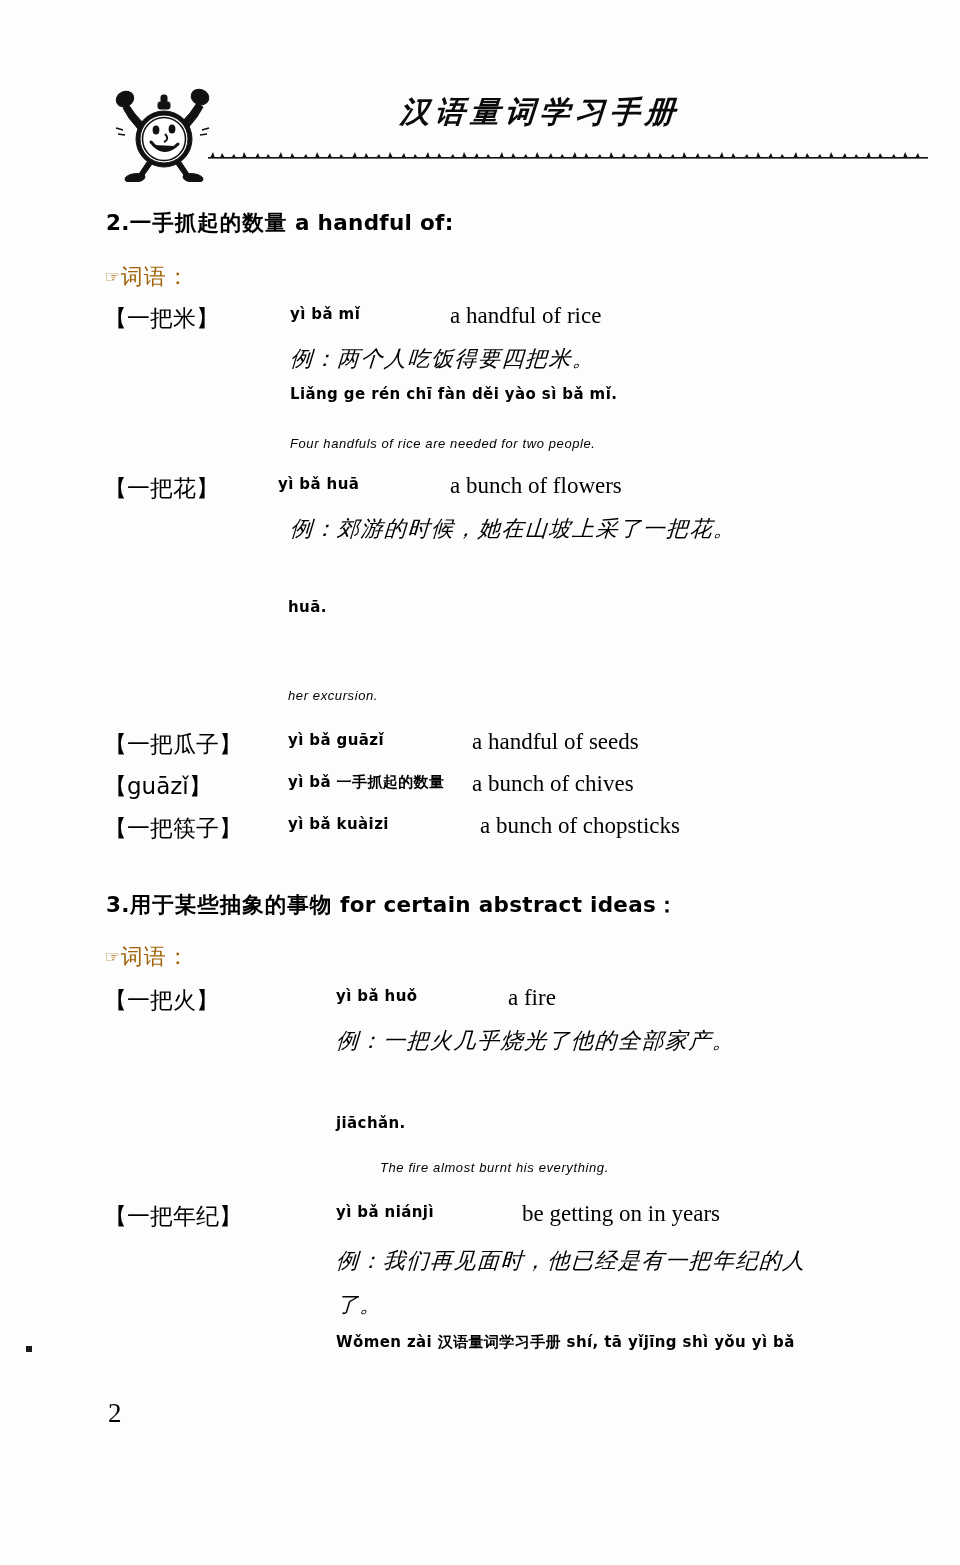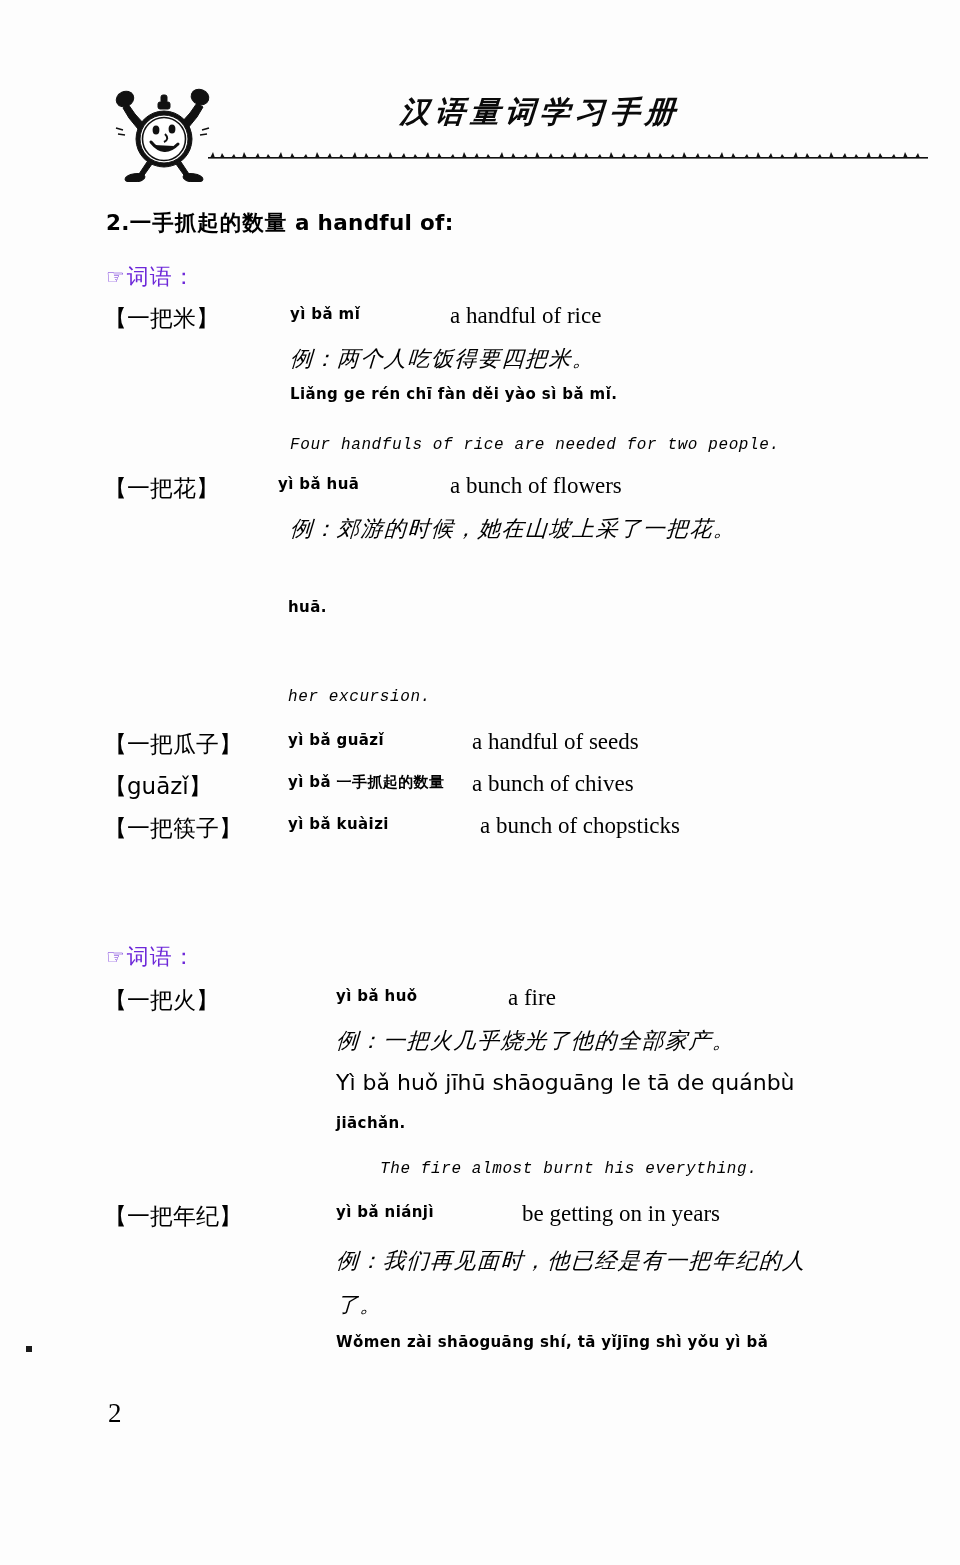--- a/index.html
+++ b/index.html
@@ -64,22 +64,22 @@
     white-space: nowrap;
     color: #000;
   }
   .sec-heading .cn { letter-spacing: 1px; }
 
   
   .ciyu {
     position: absolute;
     font-size: 22px;
     white-space: nowrap;
-    color: #6d28d9;
-    font-family: Liberation Sans, sans-serif;
+    color: #a16207;
+    font-family: Liberation Mono, monospace;
     letter-spacing: 1px;
   }
   .ciyu .hand {
     font-size: 21px;
     letter-spacing: 0;
     margin-right: 2px;
   }
   .headword {
     position: absolute;
     font-family: "DejaVu Sans", sans-serif;
@@ -116,23 +116,23 @@
     font-family: "DejaVu Serif", serif;
     font-size: 22px;
     font-style: italic;
     letter-spacing: 1.5px;
     color: #000;
     white-space: nowrap;
     transform: skewX(-3deg);
   }
   .en-trans {
     position: absolute;
-    font-family: Liberation Mono, monospace;
+    font-family: Liberation Sans, sans-serif;
     font-style: italic;
-    font-size: 16px;
+    font-size: 13px;
     letter-spacing: 0.6px;
     color: #000;
     white-space: nowrap;
     text-align: center;
   }
 
   .page-number {
     position: absolute;
     left: 108px; top: 1398px;
     font-family: "Liberation Serif", serif;
@@ -246,37 +246,39 @@
   <div class="gloss" style="left:472px; top:729px;">a handful of seeds</div>
 
   <div class="headword" style="left:104px; top:771px;">【guāzǐ】</div>
   <div class="pinyin" style="left:288px; top:773px;">yì bǎ 一手抓起的数量</div>
   <div class="gloss" style="left:472px; top:771px;">a bunch of chives</div>
 
   <div class="headword" style="left:104px; top:813px;">【一把筷子】</div>
   <div class="pinyin" style="left:288px; top:815px;">yì bǎ kuàizi</div>
   <div class="gloss" style="left:480px; top:813px;">a bunch of chopsticks</div>
 
+  <div class="sec-heading" style="left:106px; top:890px;">
+    <span>3.</span><span class="cn">用于某些抽象的事物</span> <span>for certain abstract ideas：</span>
+  </div>
 
   <div class="ciyu" style="left:106px; top:942px;">
     <span class="hand">☞</span><span>词语：</span>
   </div>
 
   <div class="headword" style="left:104px; top:985px;">【一把火】</div>
   <div class="pinyin" style="left:336px; top:987px;">yì bǎ huǒ</div>
   <div class="gloss" style="left:508px; top:985px;">a fire</div>
   <div class="cn-example" style="left:336px; top:1026px;">例：一把火几乎烧光了他的全部家产。</div>
-  <div class="pinyin-just" style="left:336px; top:1070px;">Yì  bǎ  huǒ  jīhū  shāoguāng  le  tā  de  quánbù</div>
   <div class="pinyin" style="left:336px; top:1114px;">jiāchǎn.</div>
   <div class="en-trans" style="left:336px; top:1160px;margin-left:44px;">The fire almost burnt his everything.</div>
 
   <div class="headword" style="left:104px; top:1201px;">【一把年纪】</div>
   <div class="pinyin" style="left:336px; top:1203px;">yì bǎ niánjì</div>
   <div class="gloss" style="left:522px; top:1201px;">be getting on in years</div>
   <div class="cn-example" style="left:336px; top:1246px;">例：我们再见面时，他已经是有一把年纪的人</div>
   <div class="cn-example" style="left:336px; top:1290px;">了。</div>
-  <div class="pinyin" style="left:336px; top:1333px;">Wǒmen zài shāoguāng shí, tā yǐjīng shì yǒu yì bǎ</div>
+  <div class="pinyin" style="left:336px; top:1333px;">Wǒmen zài 汉语量词学习手册 shí, tā yǐjīng shì yǒu yì bǎ</div>
 
   <div class="margin-dot"></div>
 
   <div class="page-number">2</div>
 
 </div>
 
 </body></html>

